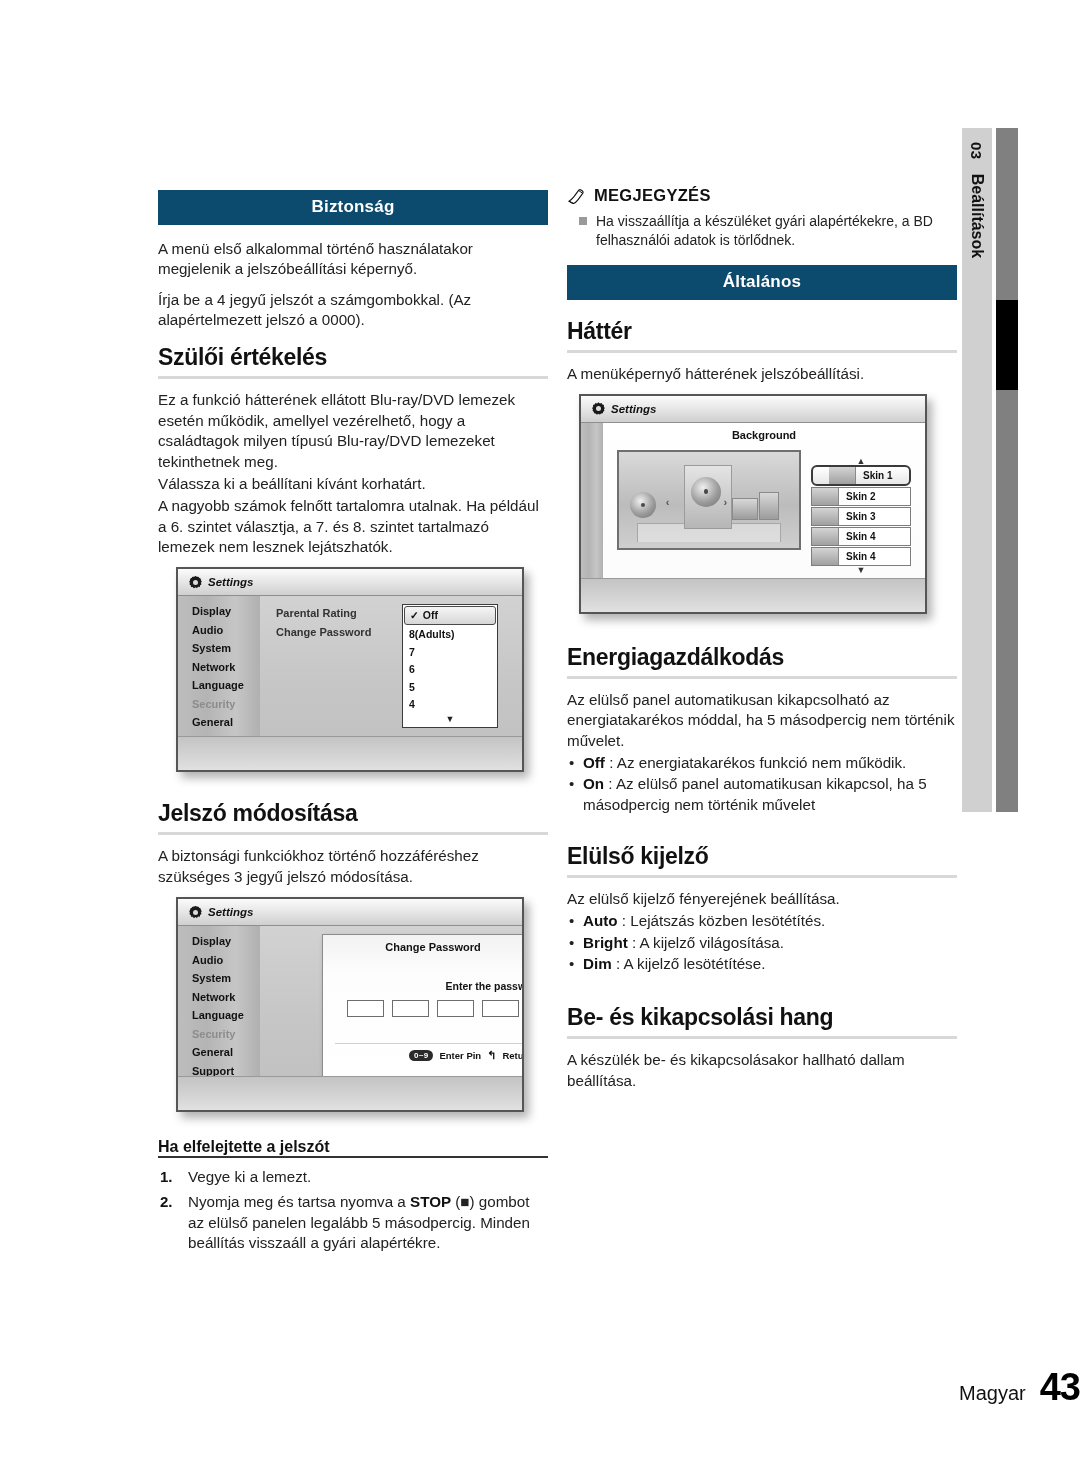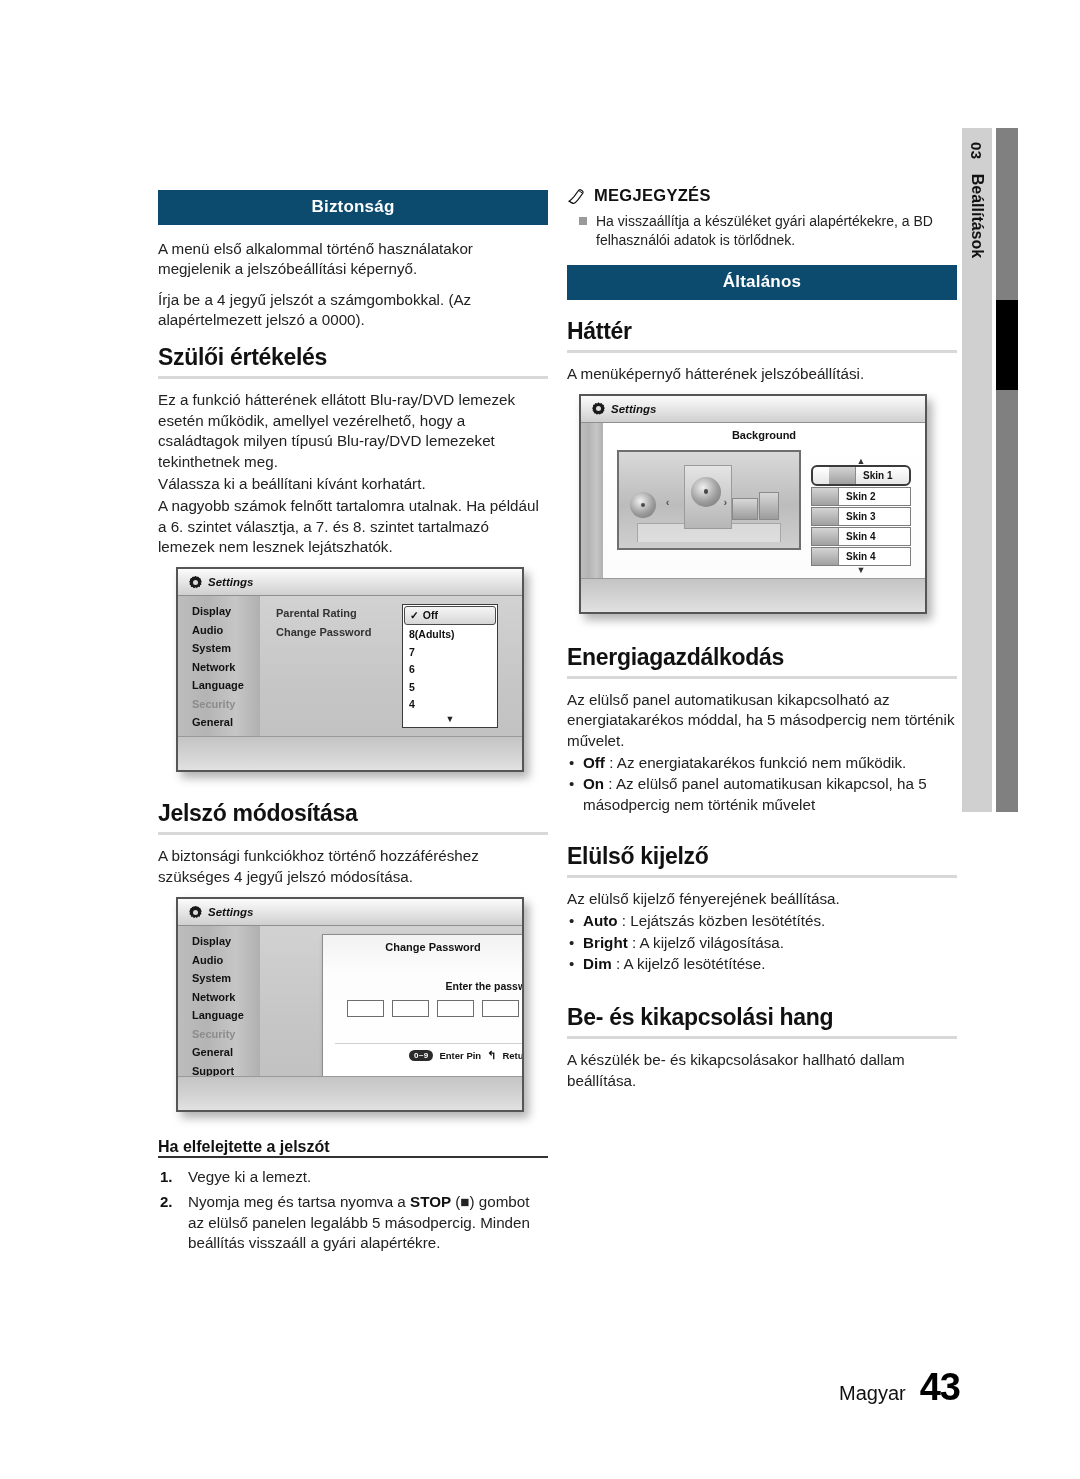--- a/index.html
+++ b/index.html
@@ -213,21 +213,21 @@
   .mv-ico{font-size:10px;}
   .sel-ico{
     display:inline-block;background:#2b2b2b;color:#fff;border-radius:2px;
     font-size:8px;padding:0 3px;margin-right:2px;
   }
 
   
   .footer{
     position:absolute;left:0;right:0;bottom:70px;
     display:flex;align-items:baseline;justify-content:flex-end;
-    gap:14px;padding-right:120px;
+    gap:14px;
   }
   .footer .lang{font-size:20px;color:#111;}
   .footer .pg{font-size:38px;font-weight:bold;color:#000;letter-spacing:-1px;}
 </style>
 </head>
 <body>
 
 <div class="page">
 
   <div class="side-tab">
@@ -282,21 +282,21 @@
             <div class="opt">4</div>
             <div class="arrow">▼</div>
           </div>
         </div>
         <div class="shot-foot"></div>
       </div>
     </div>
 
     <h2 class="sec" style="margin-top:28px;">Jelszó módosítása</h2>
     <div class="rule"></div>
-    <p class="body">A biztonsági funkciókhoz történő hozzáféréshez szükséges 4 jegyű jelszó módosítása.</p>
+    <p class="body">A biztonsági funkciókhoz történő hozzáféréshez szükséges 3 jegyű jelszó módosítása.</p>
 
     <div class="shot" style="width:348px;height:215px;margin:10px 0 0 18px;">
       <div class="shot-topbar">
         <span class="gear"></span>
         <span class="shot-title">Settings</span>
       </div>
       <div class="shot-body">
         <div class="shot-side">
           <div>Display</div>
           <div>Audio</div>

